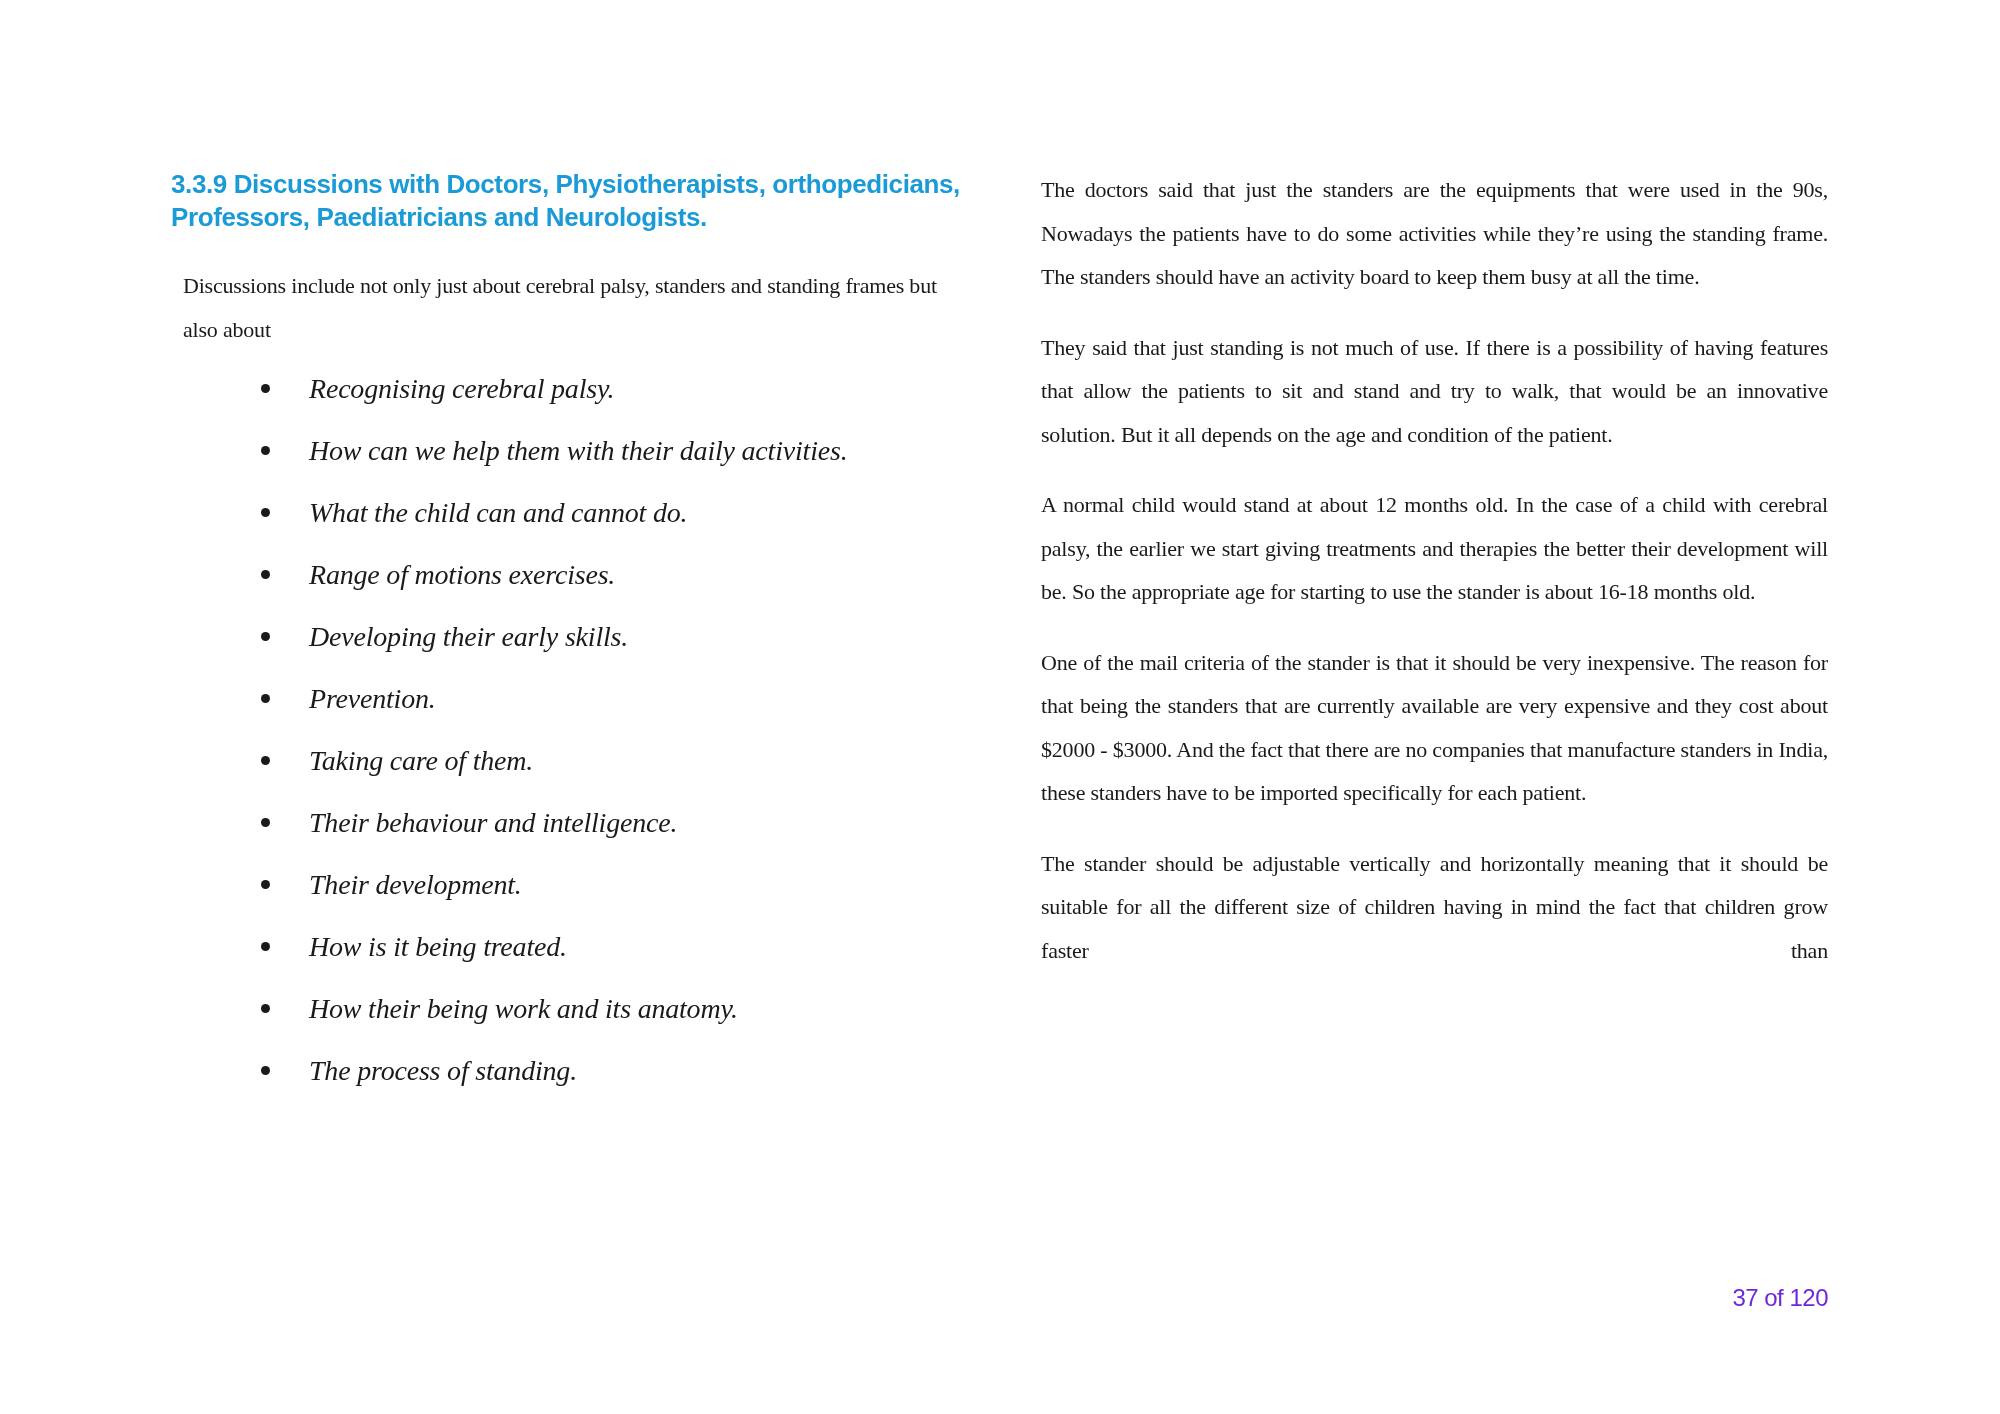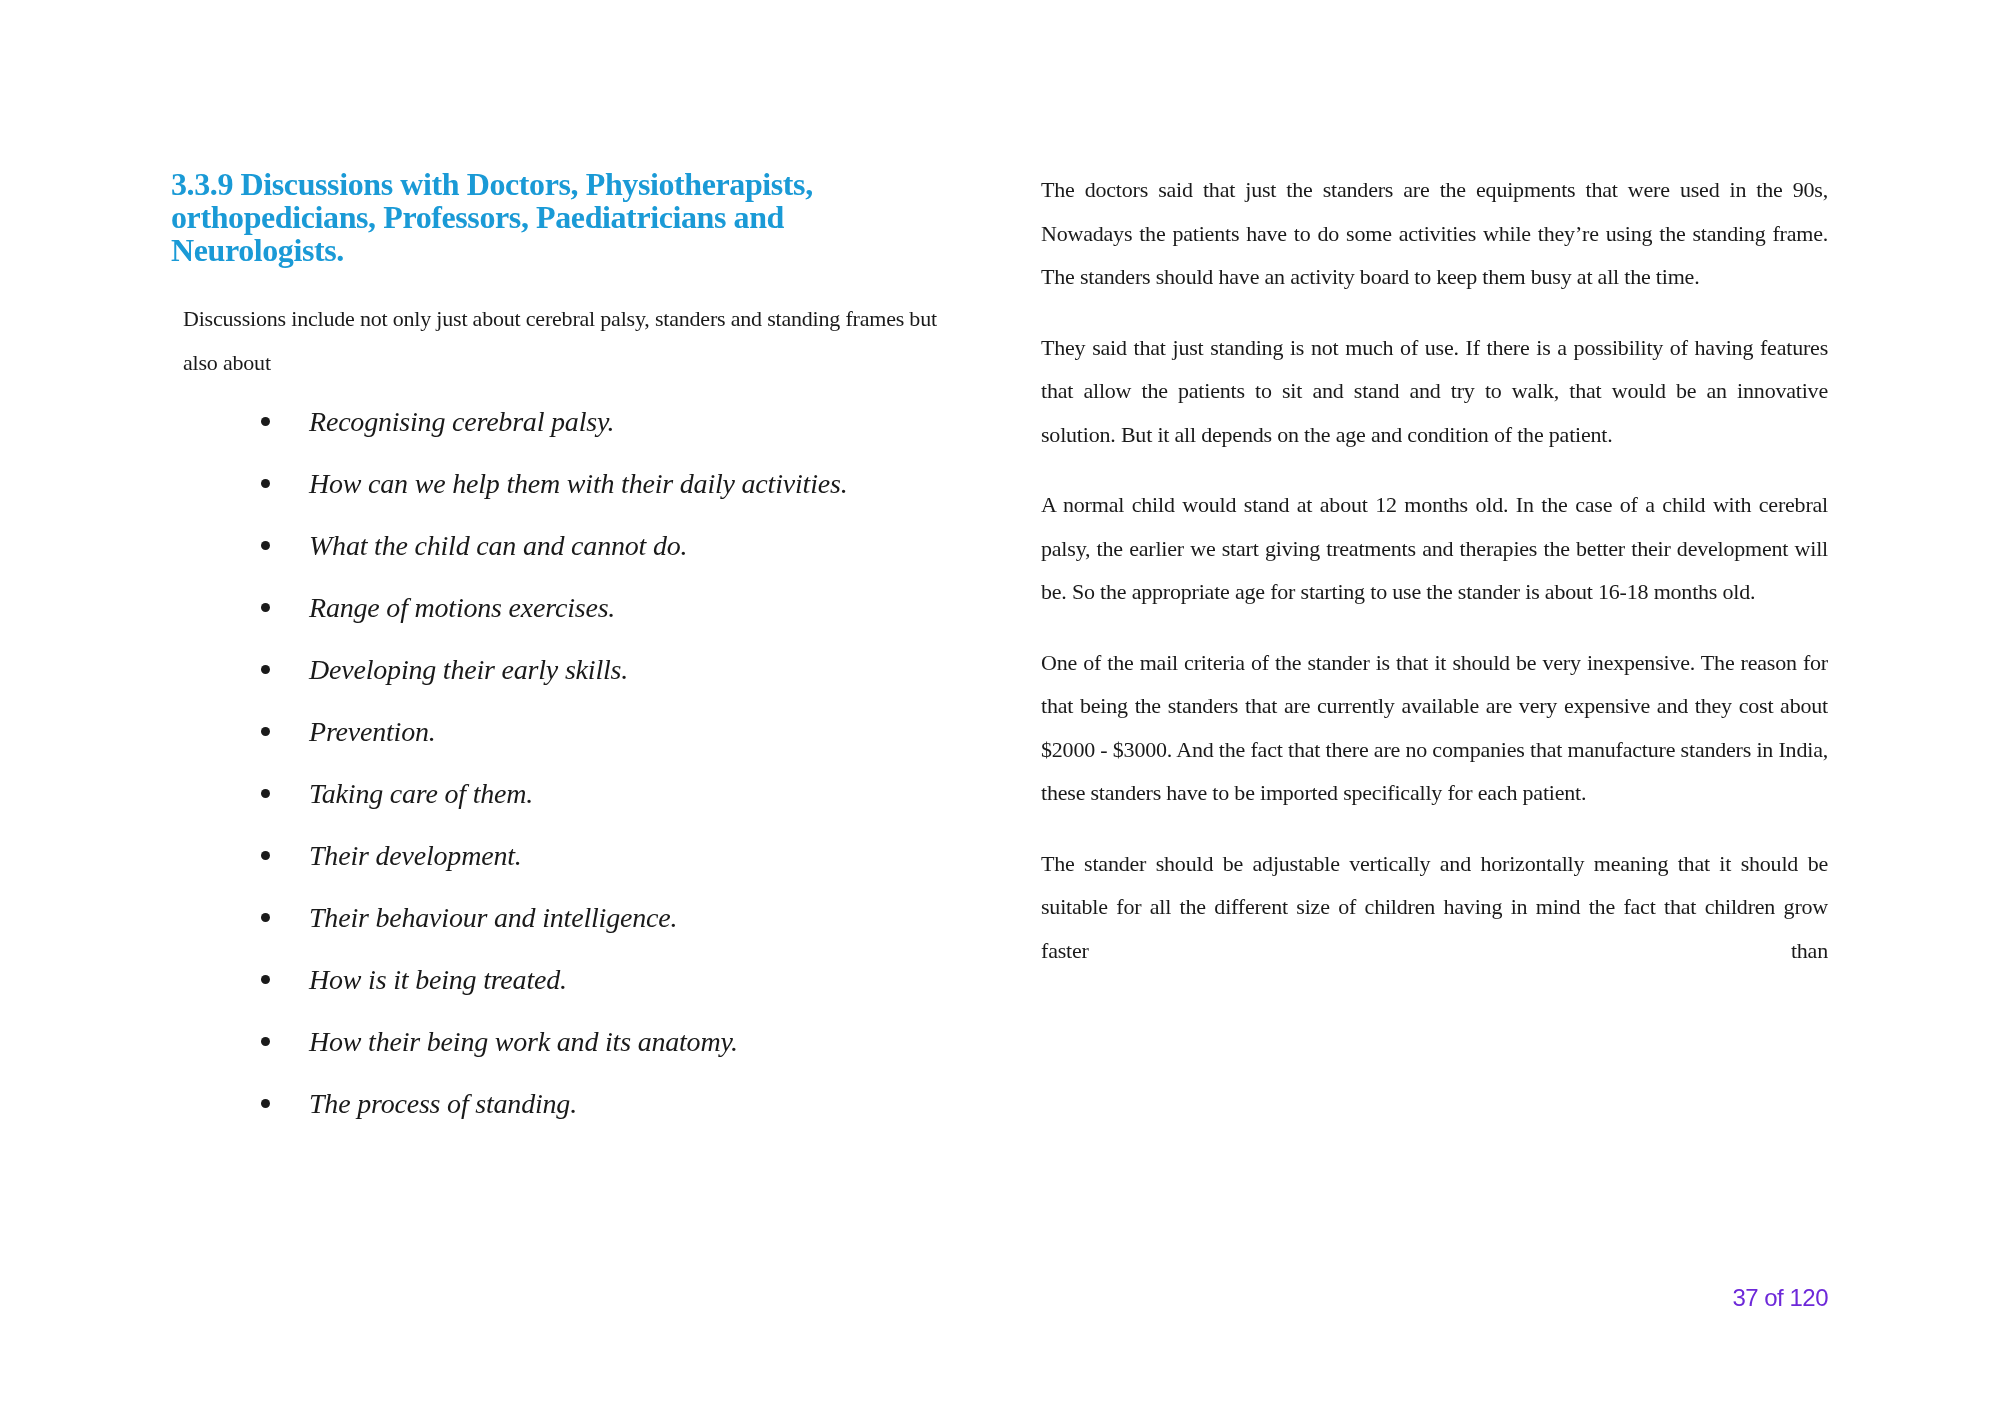--- a/index.html
+++ b/index.html
@@ -3,22 +3,22 @@
 <meta charset="utf-8">
 <style>
   html, body { margin: 0; padding: 0; }
   body {
     width: 2000px; height: 1414px; background: #ffffff; position: relative; overflow: hidden;
     font-family: "Liberation Serif", "DejaVu Serif", serif; color: #1a1a1a;
   }
   .col-left { position: absolute; left: 171px; top: 168px; width: 790px; }
   .col-right { position: absolute; left: 1041px; top: 168px; width: 787px; }
   .heading {
-    font-family: Liberation Serif, serif;
-    font-weight: bold; color: #1a9ad6; font-size: 32px; line-height: 33px;
+    font-family: Liberation Sans, sans-serif;
+    font-weight: bold; color: #1a9ad6; font-size: 26px; line-height: 33px;
     letter-spacing: -0.4px; margin: 0 0 30px 0;
   }
   .para {
     font-size: 22px; line-height: 43.5px; margin: 0 0 27px 0;
     text-align: justify; letter-spacing: -0.2px;
   }
   .intro { text-align: left; margin-bottom: 20px; margin-left: 12px; }
   ul.bullets { list-style: none; margin: 0; padding: 0; }
   ul.bullets li {
     position: relative; font-size: 28px; line-height: 36px; height: 62px;
@@ -41,22 +41,22 @@
   <h2 class="heading">3.3.9 Discussions with Doctors, Physiotherapists, orthopedicians, Professors, Paediatricians and Neurologists.</h2>
   <p class="para intro">Discussions include not only just about cerebral palsy, standers and standing frames but also about</p>
   <ul class="bullets">
     <li><span class="dot"></span><span>Recognising cerebral palsy.</span></li>
     <li><span class="dot"></span><span>How can we help them with their daily activities.</span></li>
     <li><span class="dot"></span><span>What the child can and cannot do.</span></li>
     <li><span class="dot"></span><span>Range of motions exercises.</span></li>
     <li><span class="dot"></span><span>Developing their early skills.</span></li>
     <li><span class="dot"></span><span>Prevention.</span></li>
     <li><span class="dot"></span><span>Taking care of them.</span></li>
+    <li><span class="dot"></span><span>Their behaviour and intelligence.</span></li>
     <li><span class="dot"></span><span>Their development.</span></li>
-    <li><span class="dot"></span><span>Their behaviour and intelligence.</span></li>
     <li><span class="dot"></span><span>How is it being treated.</span></li>
     <li><span class="dot"></span><span>How their being work and its anatomy.</span></li>
     <li><span class="dot"></span><span>The process of standing.</span></li>
   </ul>
 </div>
 
 <div class="col-right">
   <p class="para">The doctors said that just the standers are the equipments that were used in the 90s, Nowadays the patients have to do some activities while they’re using the standing frame. The standers should have an activity board to keep them busy at all the time.</p>
   <p class="para">They said that just standing is not much of use. If there is a possibility of having features that allow the patients to sit and stand and try to walk, that would be an innovative solution. But it all depends on the age and condition of the patient.</p>
   <p class="para">A normal child would stand at about 12 months old. In the case of a child with cerebral palsy, the earlier we start giving treatments and therapies the better their development will be. So the appropriate age for starting to use the stander is about 16-18 months old.</p>

